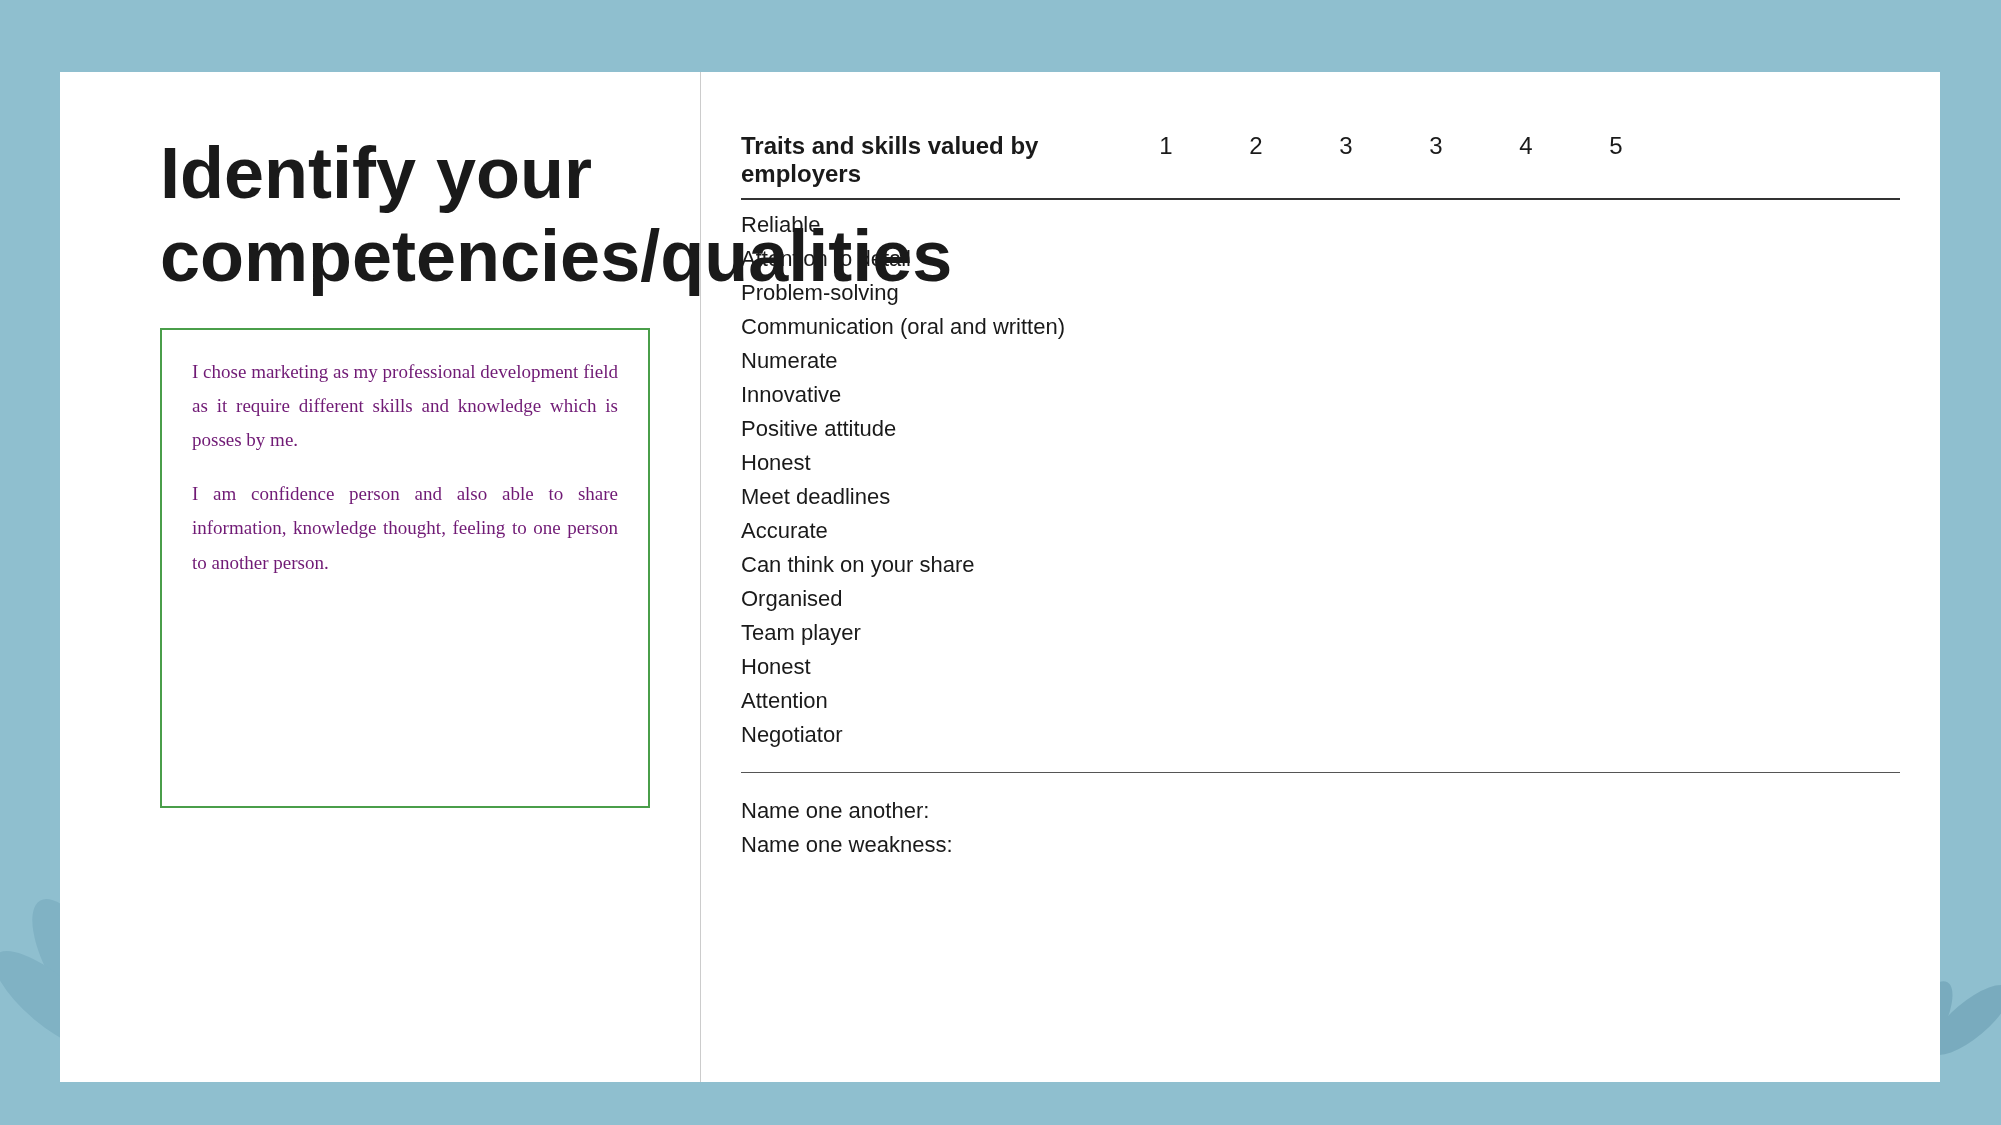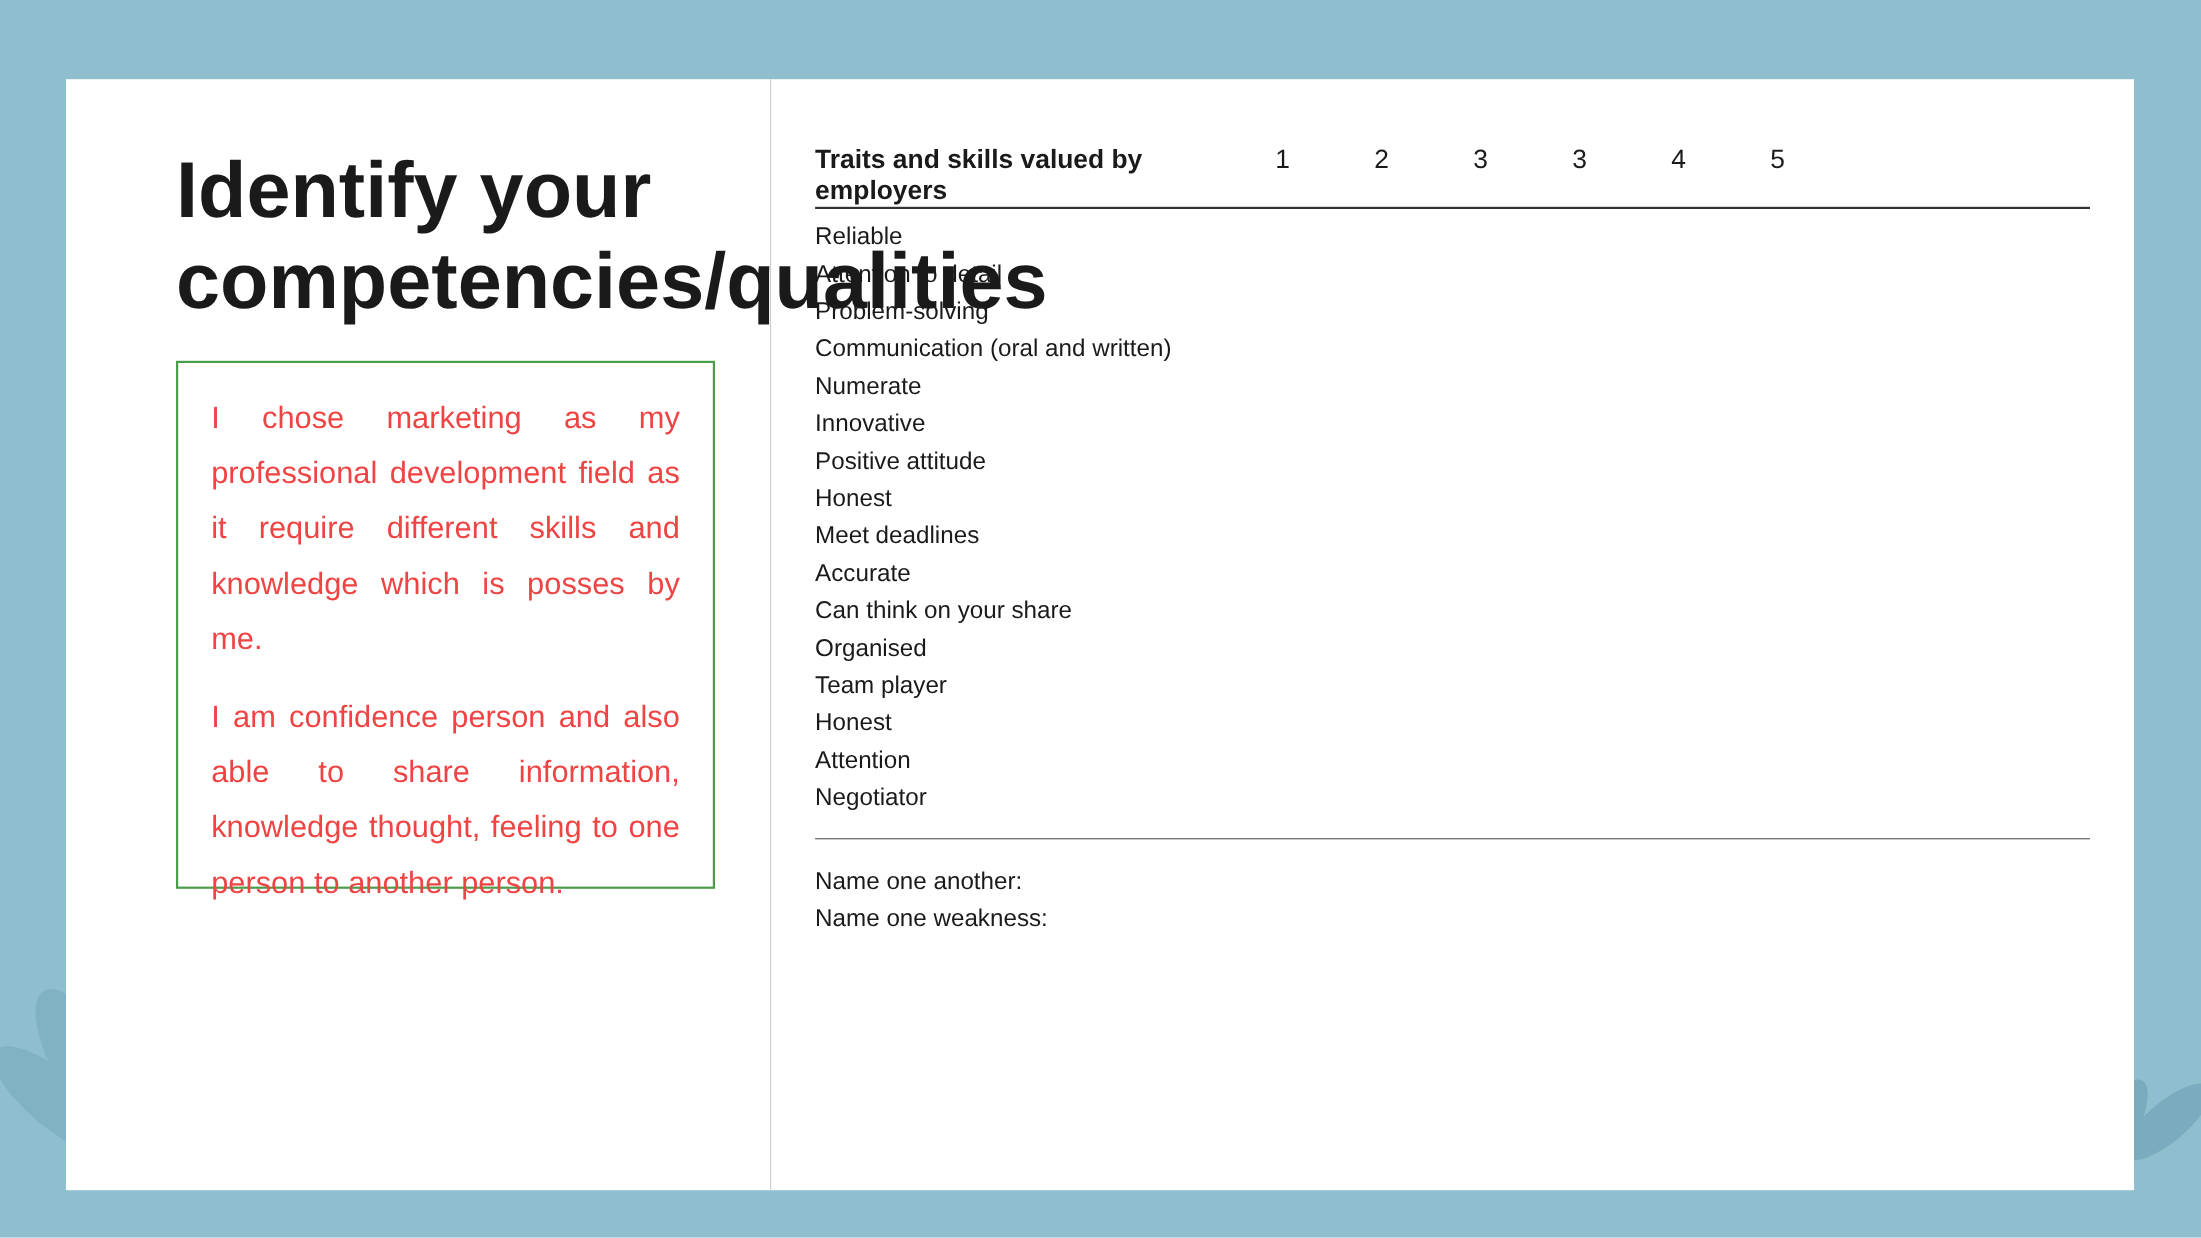--- a/index.html
+++ b/index.html
@@ -56,45 +56,46 @@
     }
 
     .text-box {
       border: 2px solid #4a9e4a;
       padding: 25px 30px;
       flex: 1;
       max-height: 480px;
     }
 
     .text-box p {
-      font-size: 28px;
-      color: #ef4444;
+      font-size: 19px;
+      color: #701a75;
       line-height: 1.8;
       text-align: justify;
-      font-family: Liberation Sans, sans-serif;
+      font-family: Liberation Serif, serif;
     }
 
     .text-box p + p {
       margin-top: 20px;
     }
 
     .right-panel {
       flex: 1;
       padding: 60px 40px 40px 40px;
       border-left: 1px solid #ccc;
     }
 
     .table-container {
       width: 100%;
     }
 
     .table-header {
       display: grid;
       grid-template-columns: 380px 90px 90px 90px 90px 90px 90px;
       border-bottom: 2px solid #333;
+      padding-bottom: 10px;
       margin-bottom: 8px;
     }
 
     .table-header .col-trait {
       font-size: 24px;
       font-weight: 600;
       color: #1a1a1a;
     }
 
     .table-header .col-num {

